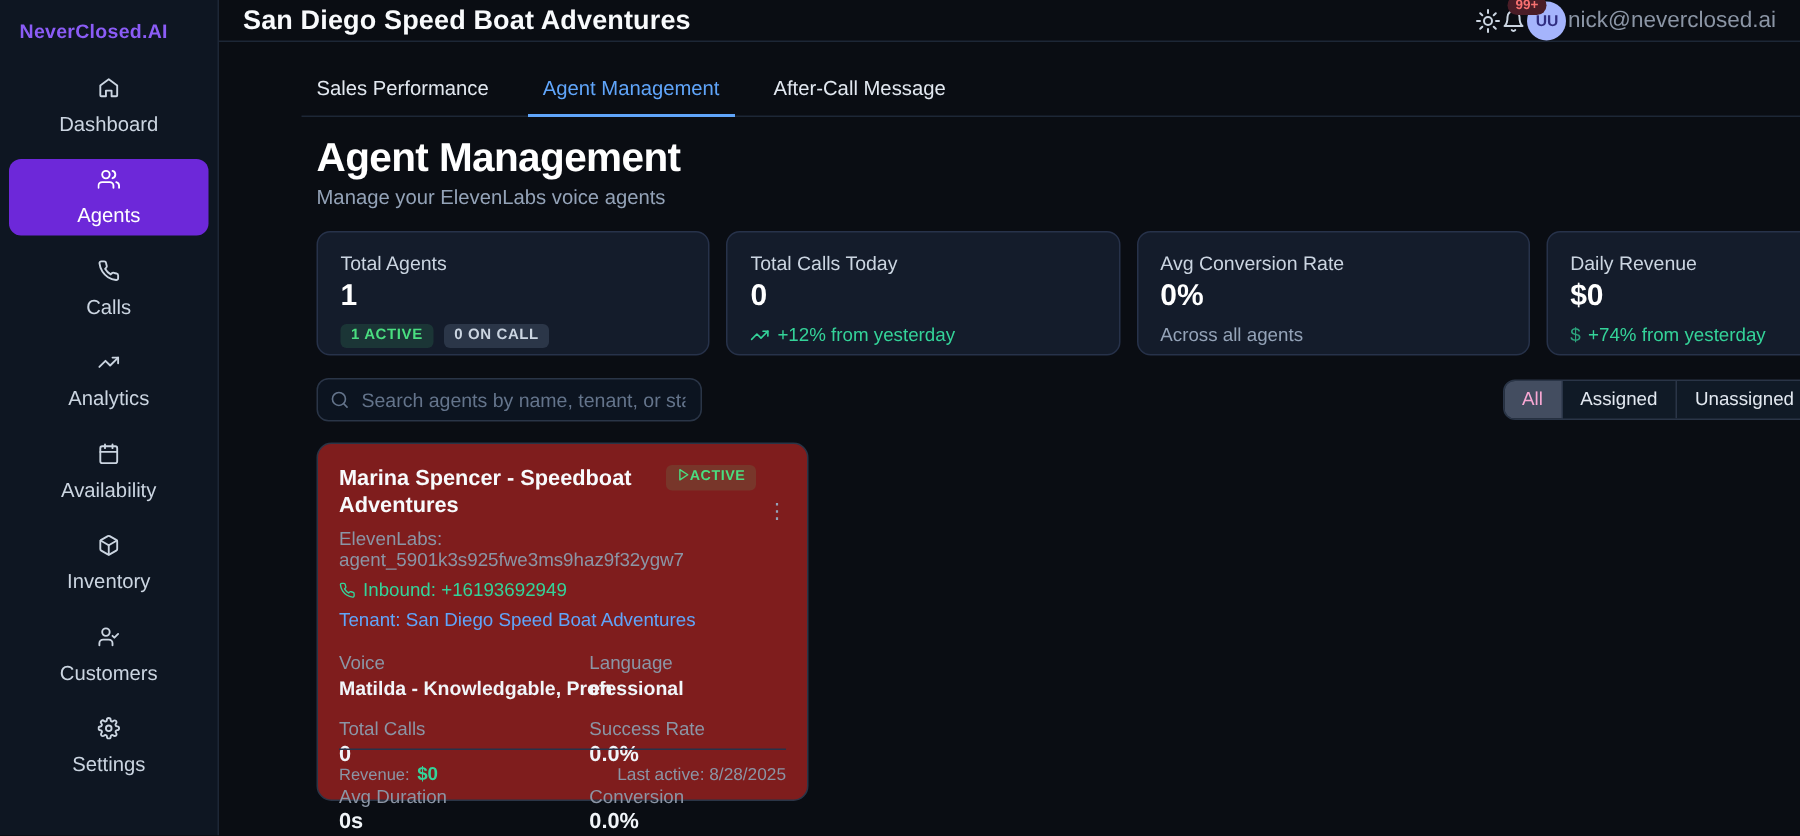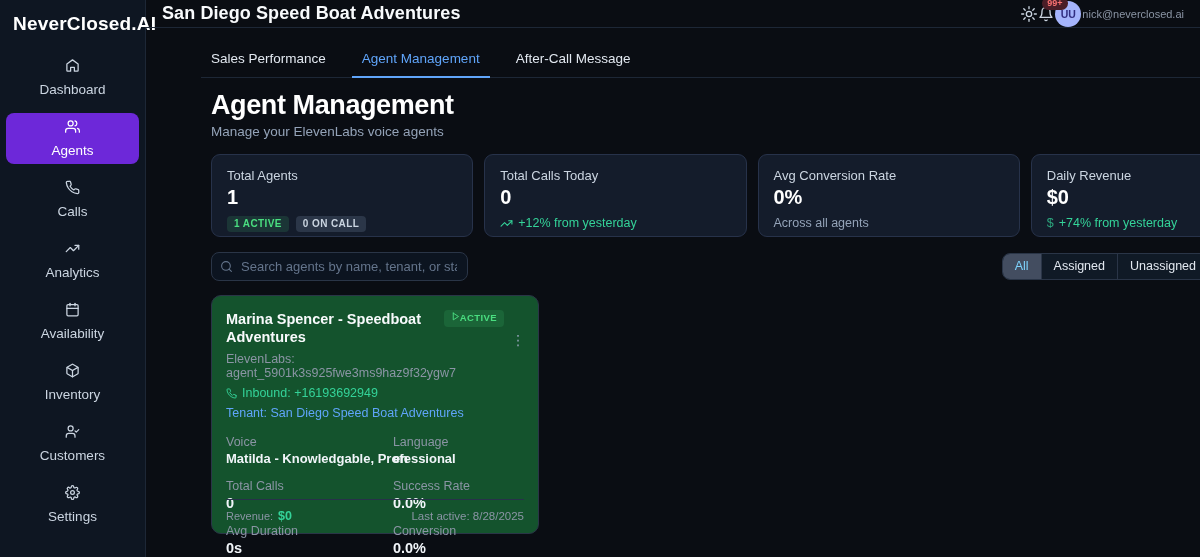--- a/index.html
+++ b/index.html
@@ -2,41 +2,41 @@
 <html><head>
 <meta charset="utf-8">
 <style>
   * { margin:0; padding:0; box-sizing:border-box; }
   html,body { width:1200px; height:557px; overflow:hidden; }
   body { background:#0a0d13; font-family:"Liberation Sans", sans-serif; color:#e2e8f0; position:relative; }
 
   
   .sidebar { position:absolute; left:0; top:0; width:146px; height:557px;
              background:#0e1622; border-right:1px solid #1d2736; }
-  .logo { padding:13px 13px 17px; font-size:19px; font-weight:bold; color:#ffffff; letter-spacing:.2px; }
+  .logo { padding:13px 13px 17px; font-size:13px; font-weight:bold; color:#8b5cf6; letter-spacing:.2px; }
   .nav { padding:0 6px; display:flex; flex-direction:column; gap:10px; }
   .nav-item { display:flex; align-items:center; gap:9px; padding:6px 8px; border-radius:8px;
               color:#cbd5e1; font-size:13.5px; cursor:pointer;flex-direction:column; }
   .nav-item.active { background:#6d28d9; color:#ffffff; }
   .nav-item .icon { display:flex; align-items:center; }
   .nav-item svg { width:15px; height:15px; }
 
   
   .header { position:absolute; left:146px; top:0; width:1054px; height:28px;
             border-bottom:1px solid #1d2736; display:flex; align-items:center; padding:0 16px; }
   .header-title { font-size:18px; font-weight:bold; color:#f8fafc; letter-spacing:.1px; }
   .header-right { margin-left:auto; display:flex; align-items:center; gap:1px; }
   .icon-btn { color:#cbd5e1; display:flex; align-items:center; cursor:pointer; }
   .icon-btn svg { width:16px; height:16px; }
   .bell-wrap { position:relative; }
   .notif-badge { position:absolute; top:-9px; left:4px; background:#4a1d27; color:#f87171;
                  font-size:9px; font-weight:bold; padding:2px 5px; border-radius:8px; line-height:1; }
   .avatar { width:26px; height:26px; border-radius:50%; background:#a5b4fc; color:#312e81;
             font-size:10.5px; font-weight:bold; display:flex; align-items:center; justify-content:center; cursor:pointer; }
-  .user-email { font-size:11px; color:#8b95a5; }
+  .user-email { font-size:15px; color:#8b95a5; }
 
   
   .main { position:absolute; left:146px; top:32px; width:1122px; height:513px; padding:10px 15px 0 25px;margin-left:40px; }
 
   .tabs { display:flex; gap:16px; border-bottom:1px solid #1d2736; margin-left:-10px; }
   .tab { padding:9px 10px 10px; font-size:13.5px; color:#e2e8f0; cursor:pointer; }
   .tab.active { color:#60a5fa; border-bottom:2px solid #60a5fa; margin-bottom:-1px; }
 
   .page-title { margin-top:12px; font-size:27px; font-weight:bold; color:#ffffff; letter-spacing:-.4px; }
   .page-subtitle { margin-top:3px; font-size:13.5px; color:#94a3b8; }
@@ -59,25 +59,25 @@
   .search-box svg { position:absolute; left:9px; top:8px; width:13px; height:13px; color:#64748b; }
   .search-input { width:100%; height:29px; background:#0c1420; border:1px solid #2a3547; border-radius:8px;
                   color:#e2e8f0; font-size:13px; padding:0 10px 0 29px; outline:none;
                   font-family:"Liberation Sans", sans-serif; }
   .search-input::placeholder { color:#64748b; }
   .toolbar-right { margin-left:auto; display:flex; gap:7px; }
   .segmented { display:flex; border:1px solid #2a3547; border-radius:8px; overflow:hidden; background:#10established1a26; background:#101a26; }
   .segment { padding:5px 12px; font-size:12.5px; color:#e2e8f0; border-right:1px solid #2a3547;
              cursor:pointer; display:flex; align-items:center; line-height:1.25; }
   .segment:last-child { border-right:none; }
-  .segment.active { background:#434d60; color:#7dd3fc; }
+  .segment.active { background:#434d60; color:#f9a8d4; }
   .segment svg { width:13px; height:13px; }
 
   
-  .agent-card { position:relative; width:328px; margin-top:14px; background:#14532d;
+  .agent-card { position:relative; width:328px; margin-top:14px; background:#7f1d1d;
                 border:1px solid #2a3547; border-radius:10px; padding:14px 14px 11px; height:239px; }
   .agent-head { display:flex; align-items:flex-start; gap:9px; padding-right:20px; }
   .agent-name { font-size:14.5px; font-weight:bold; color:#f8fafc; line-height:1.25; }
   .status-badge { display:flex; flex-direction:row; align-items:flex-start; flex:none;
                   background:rgba(74,222,128,.13); border-radius:4px; padding:2px 7px 4px; color:#4ade80; }
   .status-badge svg { width:9px; height:9px; }
   .status-badge span { font-size:9.5px; font-weight:bold; letter-spacing:.4px; }
   .kebab { position:absolute; right:13px; top:37px; color:#94a3b8; font-size:14px; line-height:1;
            cursor:pointer; letter-spacing:0; }
   .agent-line { font-size:12.5px; margin-top:6px; }

